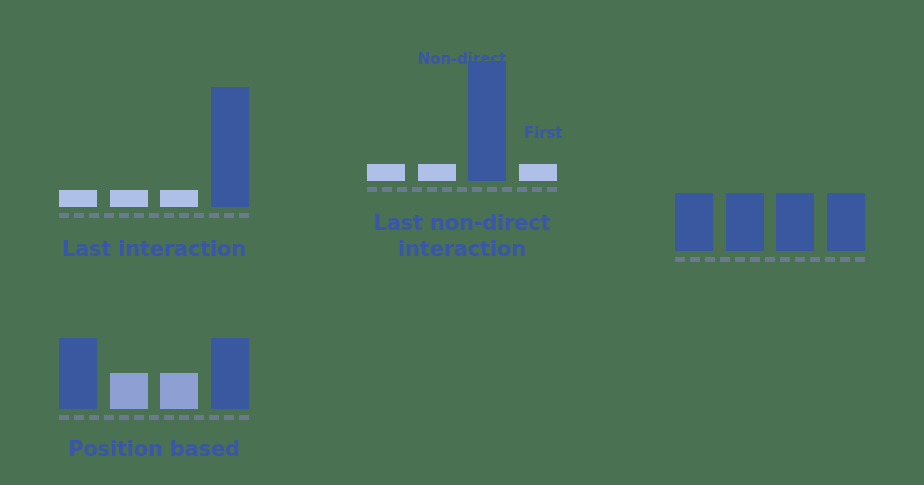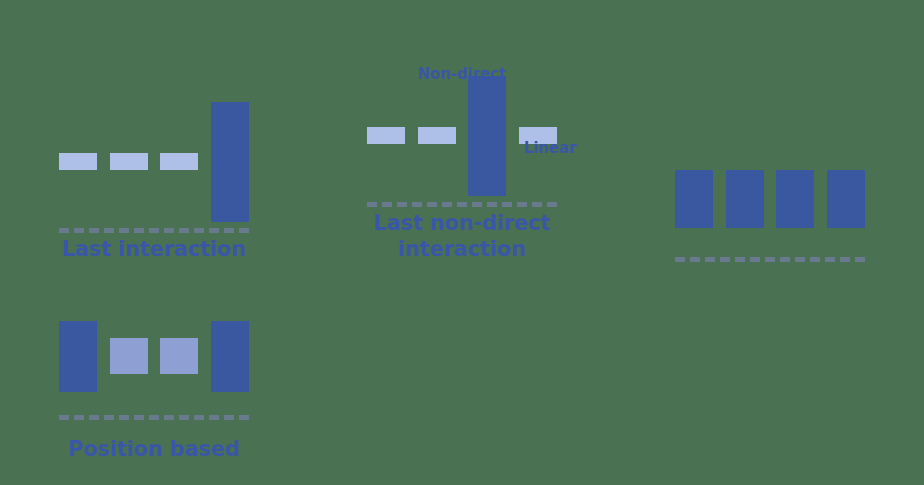--- a/index.html
+++ b/index.html
@@ -31,21 +31,21 @@
     flex-direction: column;
     align-items: center;
     justify-content: flex-end;
   }
 
   
   .chart {
     position: relative;
     width: 190px;
     display: flex;
-    align-items: center;
+    align-items: flex-end;
     justify-content: space-between;
     box-sizing: border-box;
     gap: 9px;
   }
   .row-top .chart { height: 120px; }
   .row-bottom .chart { height: 105px; }
 
   .bar {
     width: 38px;
     background: #3a58a0;
@@ -59,21 +59,21 @@
     border-top: 5px dashed #6b7a92;
     margin-top: 6px;
     opacity: .95;
   }
   .baseline.light {
     border-top-color: #7f8ba0;
   }
 
   
   .caption {
-    margin-top: 3px;
+    margin-top: 18px;
     color: #3a56a8;
     font-size: 21px;
     font-weight: bold;
     line-height: 1.25;
     text-align: center;
     letter-spacing: -0.2px;
     max-width: 230px;
   }
   .row-bottom .caption {
     margin-top: 16px;
@@ -116,21 +116,21 @@
   </div>
 
 
   <div class="panel row-top">
     <div class="chart">
       <div class="bar" style="height: 17px; background: rgb(174, 192, 232);"></div>
       <div class="bar" style="height: 17px; background: rgb(174, 192, 232);"></div>
       <div class="bar" style="height: 120px; background: rgb(58, 88, 160);"></div>
       <div class="bar" style="height: 17px; background: rgb(174, 192, 232);"></div>
       <div class="annot annot-nondirect">Non-direct</div>
-      <div class="annot annot-direct">Linear</div>
+      <div class="annot annot-direct">First</div>
     </div>
     <div class="baseline"></div>
     <div class="caption">Last non-direct interaction</div>
   </div>
 
   <div class="panel row-bottom">
     <div class="chart">
       <div class="bar" style="height: 58px; background: rgb(58, 88, 160);"></div>
       <div class="bar" style="height: 58px; background: rgb(58, 88, 160);"></div>
       <div class="bar" style="height: 58px; background: rgb(58, 88, 160);"></div>

